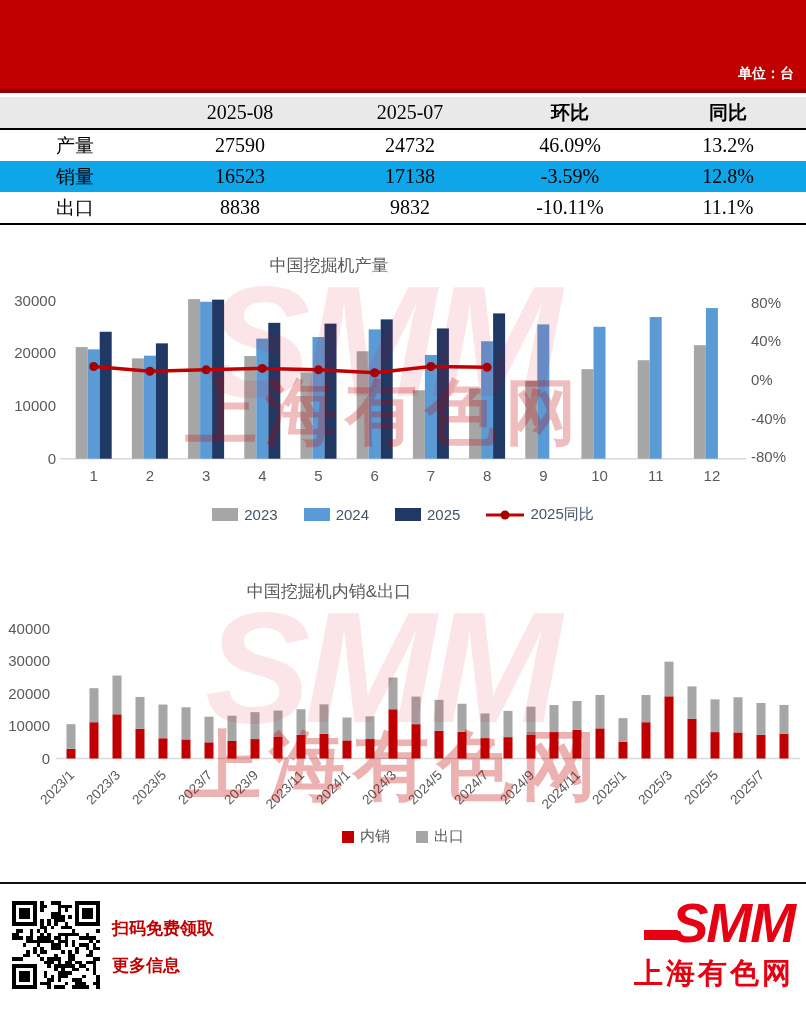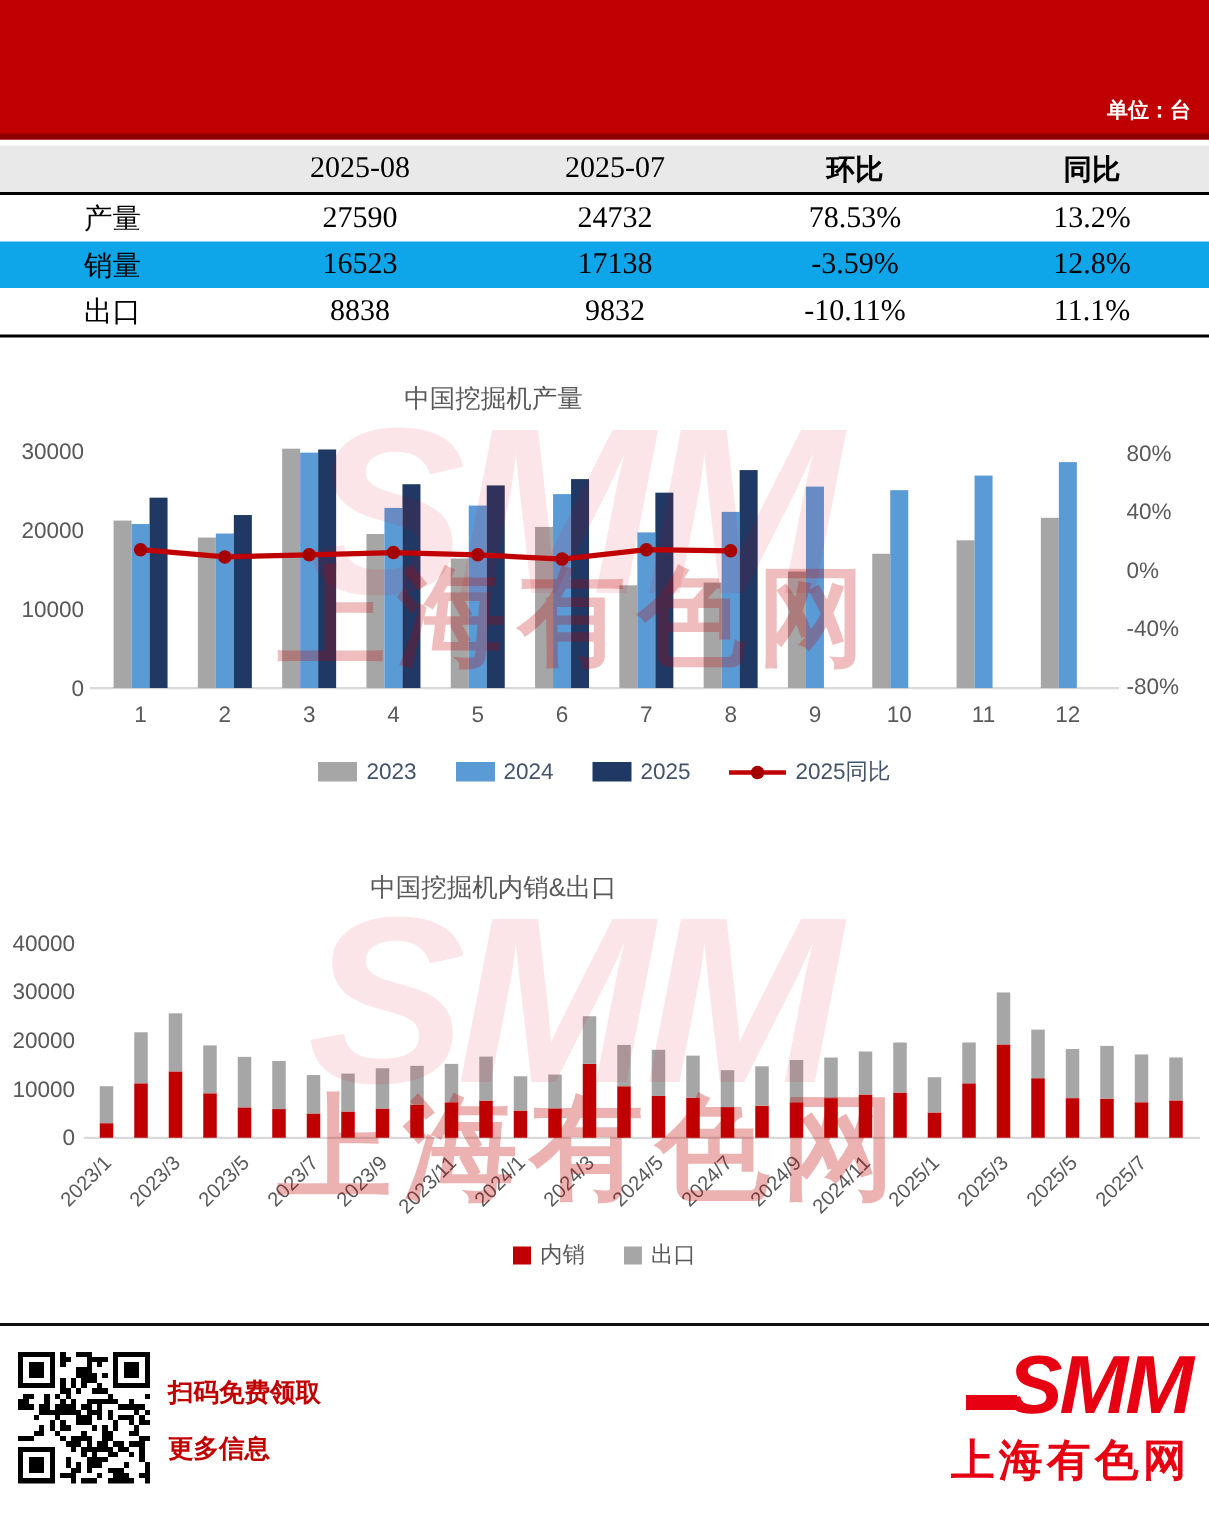--- a/index.html
+++ b/index.html
@@ -79,21 +79,21 @@
           <th class="date">2025-07</th>
           <th class="bold">环比</th>
           <th class="bold">同比</th>
         </tr>
       </thead>
     <tbody id="tbody">
         <tr>
           <td class="">产量</td>
           <td class="num">27590</td>
           <td class="num">24732</td>
-          <td class="num">78.53%</td>
+          <td class="num">46.09%</td>
           <td class="num">13.2%</td>
         </tr>
         <tr>
           <td class="">销量</td>
           <td class="num">16523</td>
           <td class="num">17138</td>
           <td class="num">-3.59%</td>
           <td class="num">12.8%</td>
         </tr>
         <tr>

